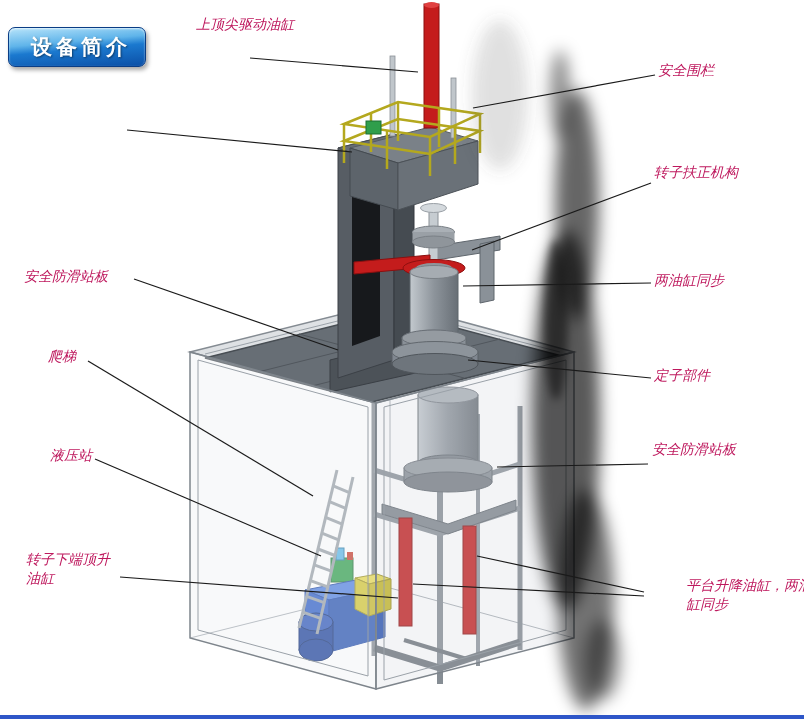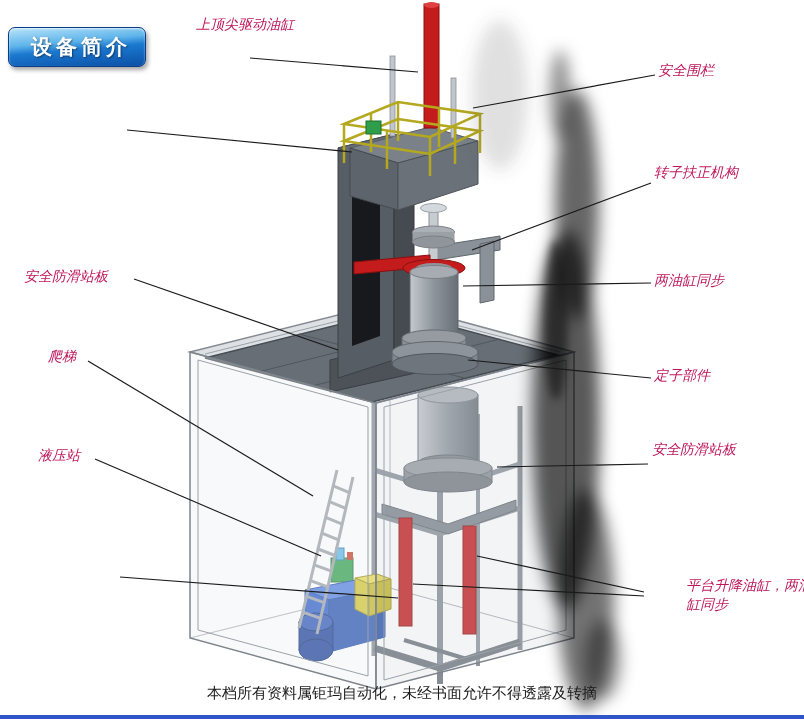--- a/index.html
+++ b/index.html
@@ -15,21 +15,21 @@
          text-shadow:1px 1px 2px rgba(0,0,0,.45);padding-left:8px;}
   .lbl{position:absolute;font-size:14px;line-height:1.35;color:#be185d;font-style:italic;}
   .lbl-top-drive{left:196px;top:16px;width:108px;}
   .lbl-safety-fence{left:658px;top:62px;white-space:nowrap;}
   .lbl-centering{left:24px;top:107px;width:92px;}
   .lbl-rotor-centering{left:654px;top:164px;width:92px;}
   .lbl-anti-slip{left:24px;top:268px;white-space:nowrap;text-align:right;}
   .lbl-rotor-part{left:654px;top:272px;white-space:nowrap;}
   .lbl-ladder{left:48px;top:348px;white-space:nowrap;text-align:center;}
   .lbl-stator-part{left:654px;top:367px;white-space:nowrap;}
-  .lbl-hydraulic{left:38px;top:447px;white-space:nowrap;}
+  .lbl-hydraulic{left:50px;top:447px;white-space:nowrap;}
   .lbl-stator-lift{left:652px;top:441px;width:92px;}
   .lbl-rotor-jack{left:26px;top:551px;width:92px;}
   .lbl-platform-lift{left:646px;top:577px;width:126px;margin-left:40px;}
   .watermark{position:absolute;left:0;right:0;top:684px;text-align:center;
              font-size:15px;color:#1a1a1a;}
   .bottom-line{position:absolute;left:0;right:0;bottom:0;height:4px;background:#2e56c8;}
 </style>
 </head>
 <body>
 
@@ -217,17 +217,17 @@
 
   <div class="lbl lbl-top-drive">上顶尖驱动油缸</div>
   <div class="lbl lbl-safety-fence">安全围栏</div>
   <div class="lbl lbl-rotor-centering">转子扶正机构</div>
   <div class="lbl lbl-anti-slip">安全防滑站板</div>
   <div class="lbl lbl-rotor-part">两油缸同步</div>
   <div class="lbl lbl-ladder">爬梯</div>
   <div class="lbl lbl-stator-part">定子部件</div>
   <div class="lbl lbl-hydraulic">液压站</div>
   <div class="lbl lbl-stator-lift">安全防滑站板</div>
+  <div class="lbl lbl-rotor-jack">转子下端顶升油缸</div>
   <div class="lbl lbl-platform-lift">平台升降油缸，两油缸同步</div>
 
-  <div class="watermark">本档所有资料属钜玛自动化，未经书面允许不得透露及转摘</div>
   <div class="bottom-line"></div>
 </div>
 
 </body></html>

